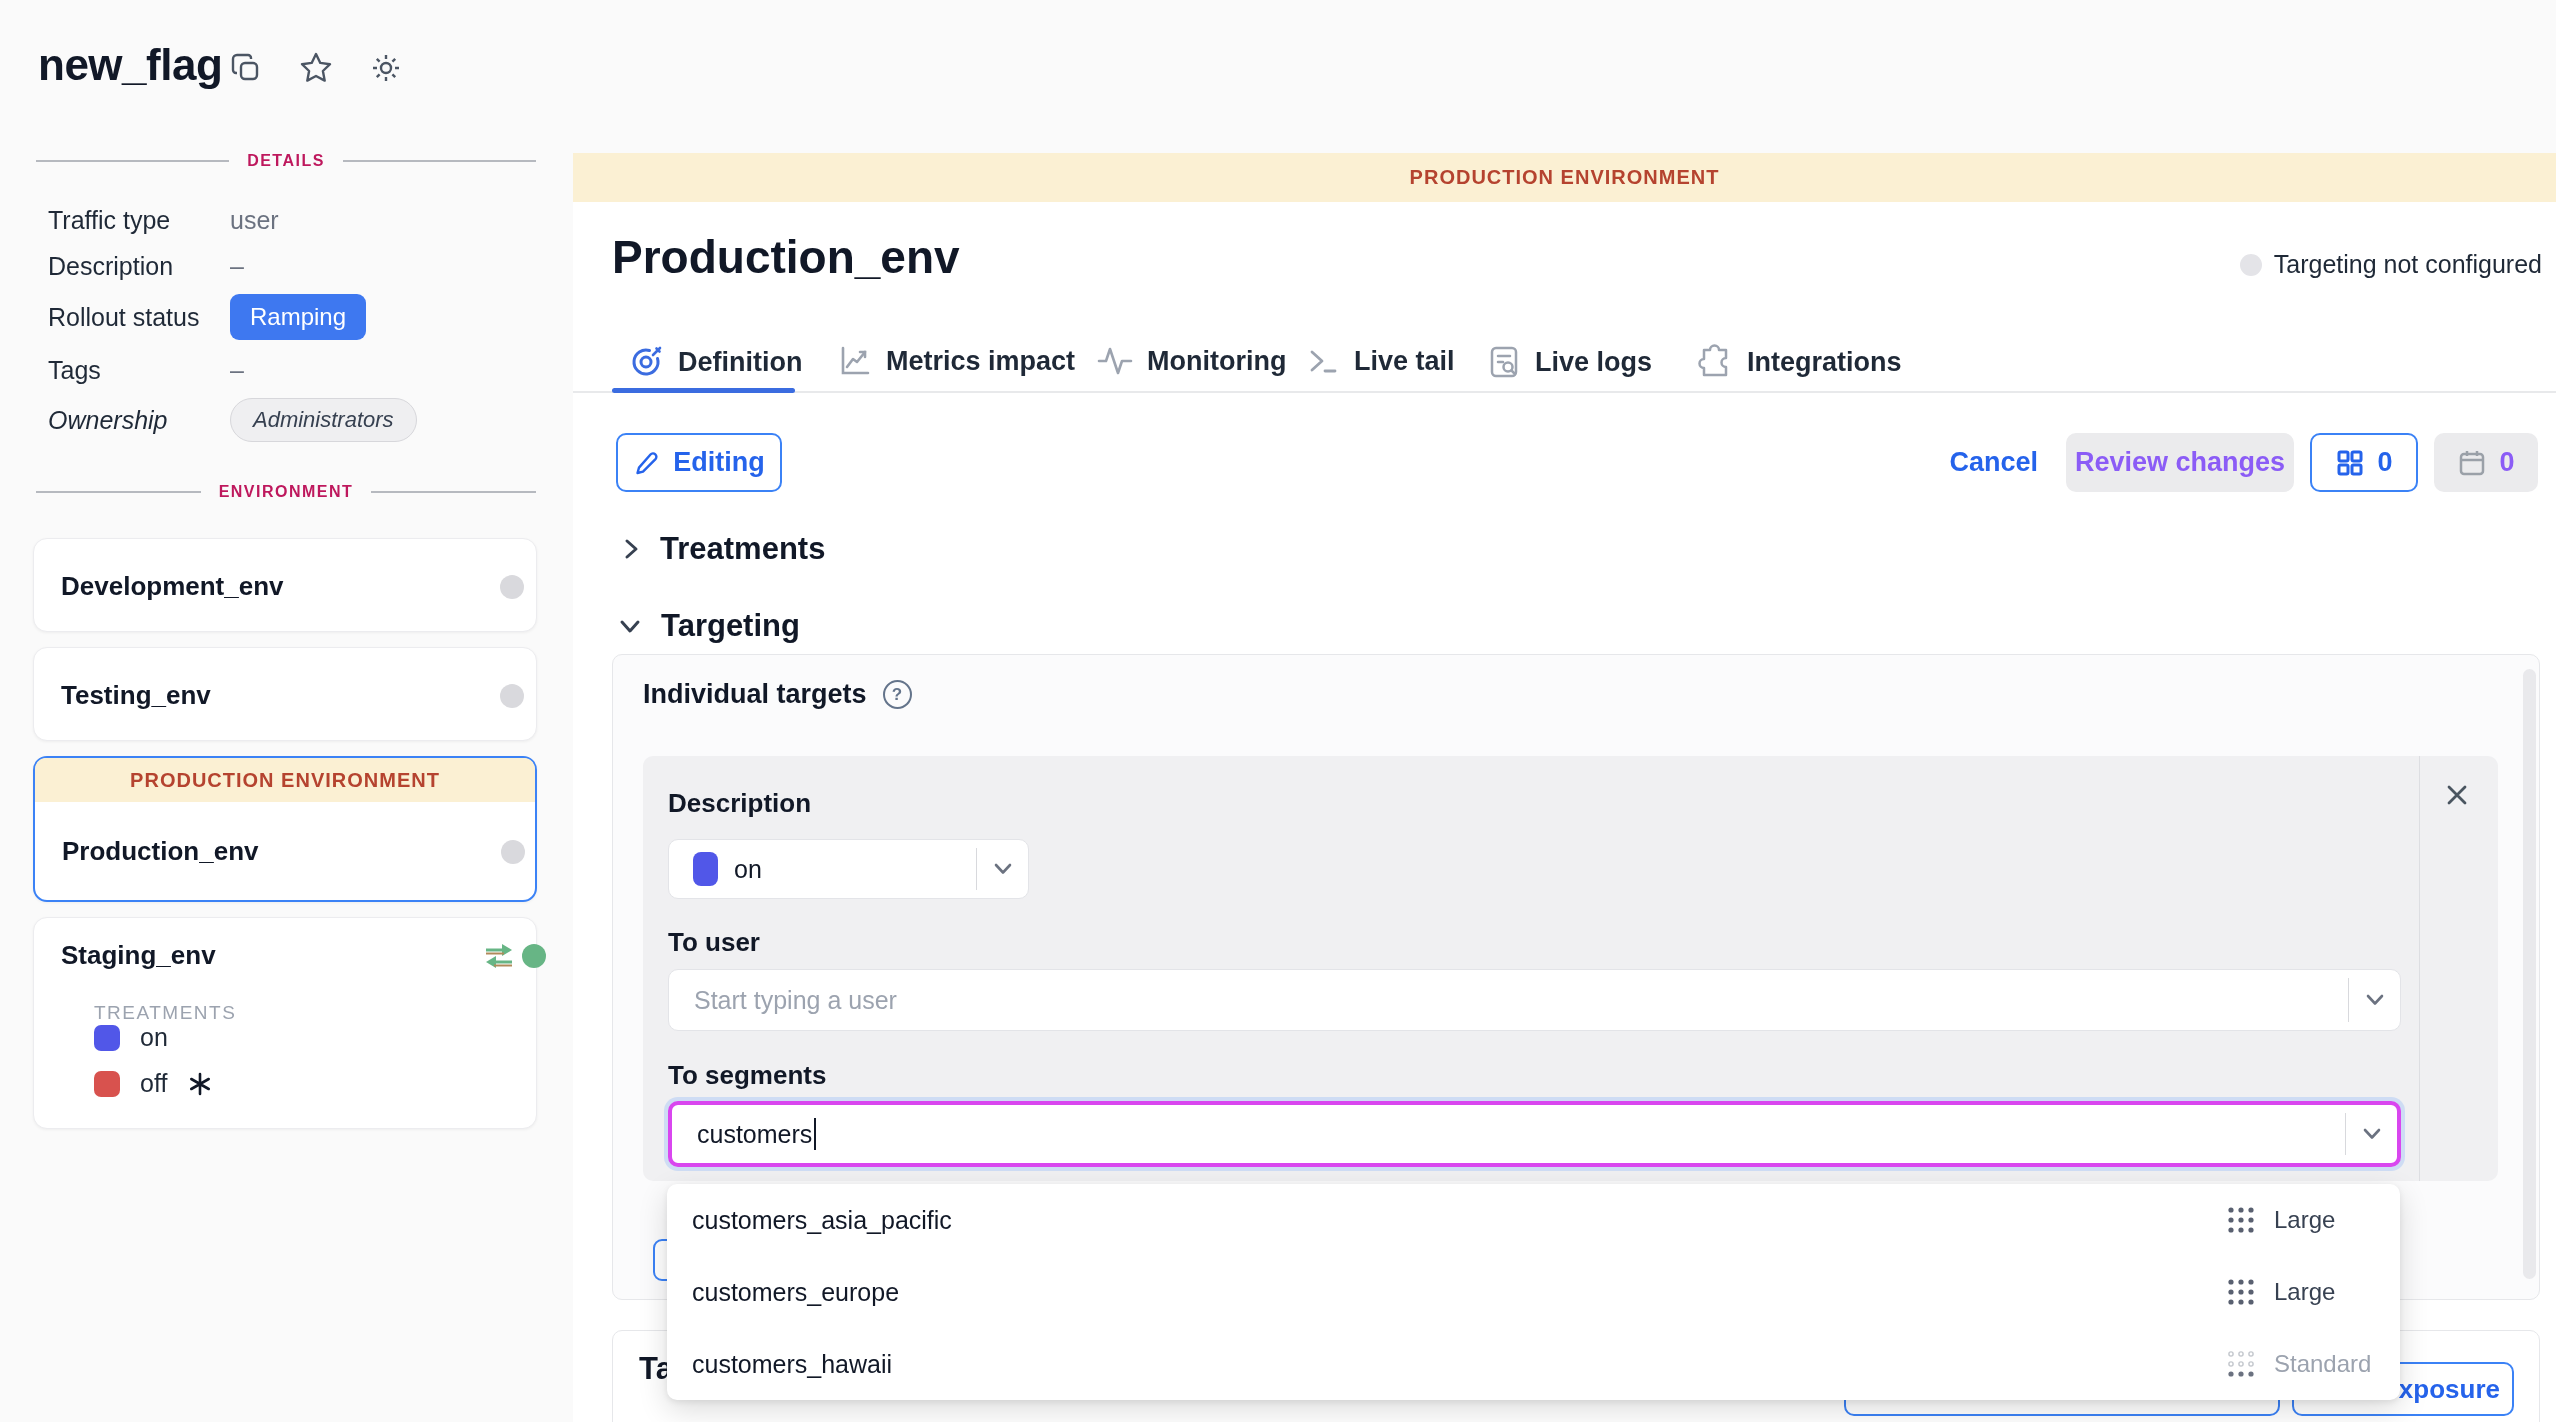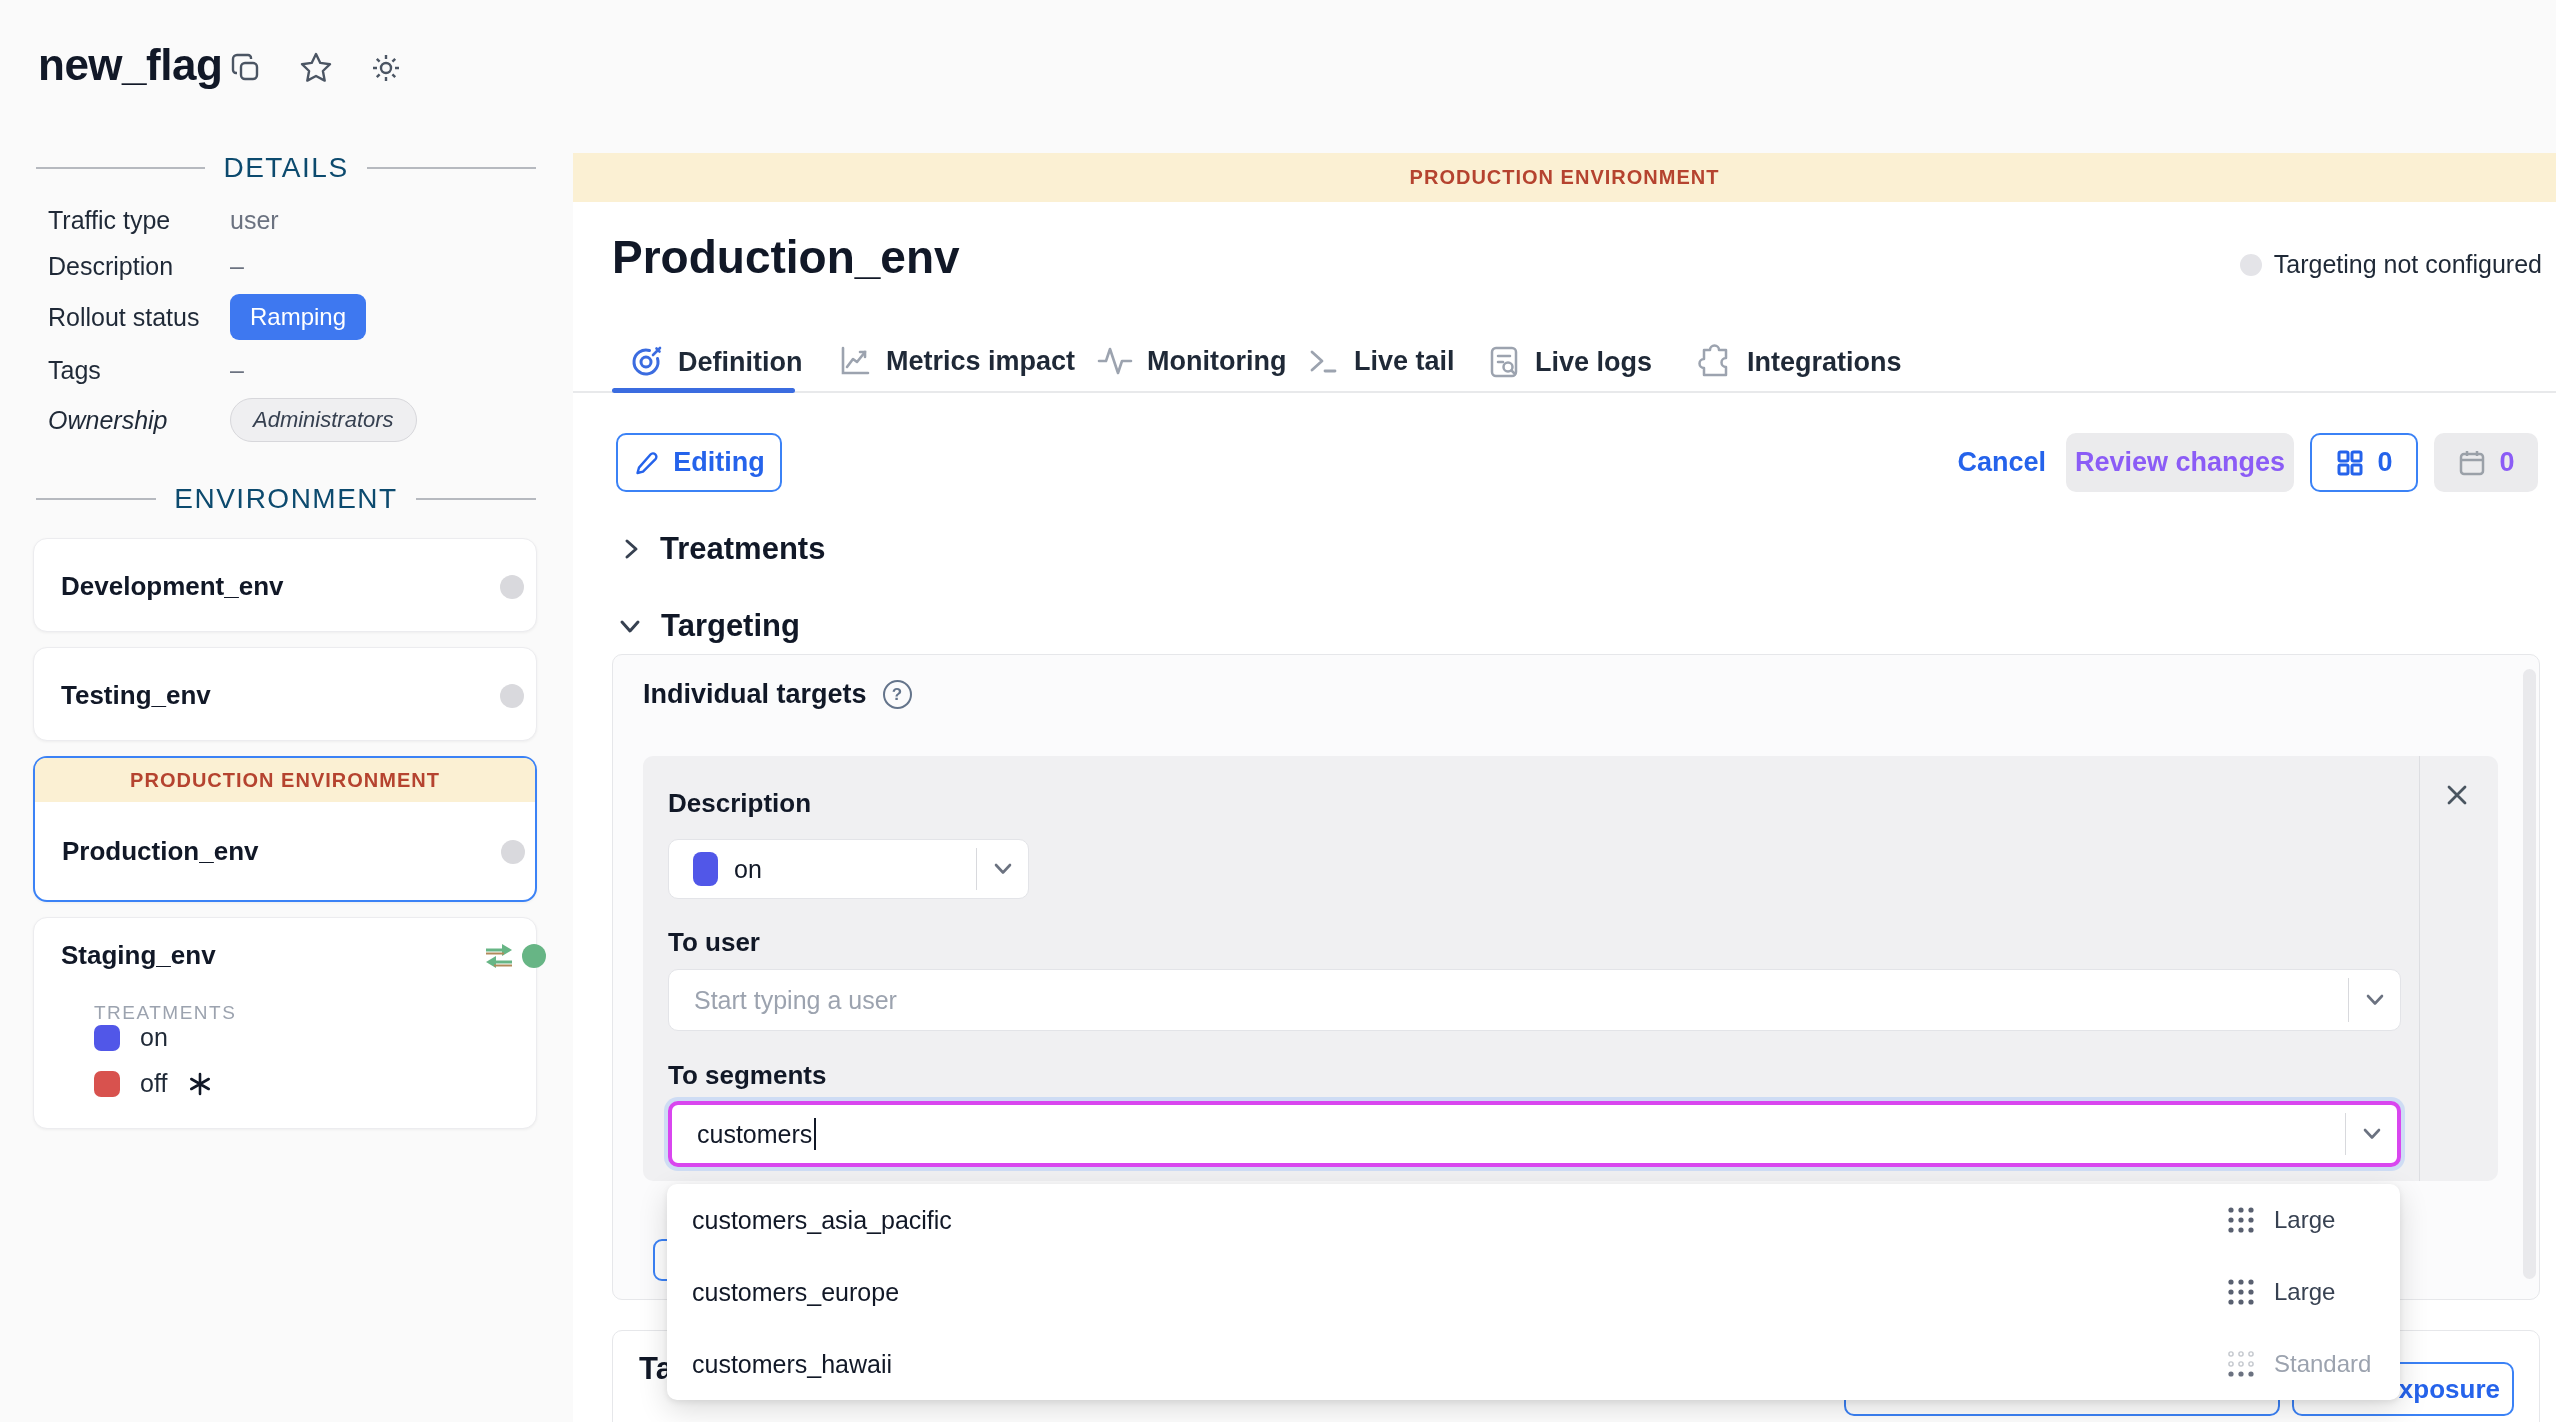--- a/index.html
+++ b/index.html
@@ -12,21 +12,21 @@
   svg { display:block; }
 
   
   .sidebar { position:absolute; left:0; top:0; width:573px; height:1422px; background:#fafafa; }
   .flag-title { position:absolute; left:38px; top:40px; font-size:44px; font-weight:700; letter-spacing:-0.5px; color:#111827; }
   .title-icons { position:absolute; left:228px; top:50px; display:flex; gap:34px; align-items:center; }
   .tbtn { width:36px; height:36px; display:flex; align-items:center; justify-content:center; cursor:pointer; }
 
   .divider-row { position:absolute; left:36px; width:500px; display:flex; align-items:center; gap:18px; }
   .divider-row .line { flex:1; height:0; border-top:2px solid #b6b9bf; }
-  .divider-row .dv-label { font-size:28px; font-weight:400; color:#0c4a6e; letter-spacing:1.5px; }
+  .divider-row .dv-label { font-size:16px; font-weight:700; color:#be185d; letter-spacing:1.5px; }
 
   .detail-row { position:absolute; left:48px; width:500px; display:flex; align-items:center; font-size:25px; }
   .detail-row .lbl { width:182px; color:#1f2937; }
   .detail-row .val { color:#6b7280; }
   .badge-ramping { background:#3e78f0; color:#ffffff; font-size:24px; padding:9px 20px; border-radius:9px; }
   .pill-owner { background:#efeff1; border:1.5px solid #d7d7db; color:#374151; font-size:22px; padding:8px 22px; border-radius:26px; }
 
   .env-card { position:absolute; left:33px; width:504px; background:#ffffff; border:1.5px solid #ececef; border-radius:14px; box-shadow:0 1px 3px rgba(0,0,0,0.05); }
   .env-card .env-name { position:absolute; left:27px; font-size:26px; font-weight:700; color:#111827; }
   .status-dot { position:absolute; border-radius:50%; }
@@ -44,21 +44,21 @@
   .target-status { position:absolute; right:14px; top:250px; display:flex; align-items:center; gap:12px; font-size:25px; color:#1f2937; }
   .grey-dot { width:22px; height:22px; border-radius:50%; background:#e4e4e8; }
 
   .tabs-line { position:absolute; left:573px; right:0; top:391px; height:2px; background:#e8e9eb; }
   .tab { position:absolute; top:344px; display:flex; align-items:center; gap:14px; font-size:27px; font-weight:600; color:#1f2937; cursor:pointer; }
   .tab-underline { position:absolute; left:612px; top:388px; width:183px; height:5px; background:#3b6ce0; border-radius:3px; }
 
   .btn { display:flex; align-items:center; justify-content:center; gap:12px; border-radius:10px; font-size:27px; font-weight:600; cursor:pointer; }
   .btn-editing { position:absolute; left:616px; top:433px; width:166px; height:59px; background:#ffffff; border:2px solid #3b82f6; color:#2563eb; }
   .toolbar-right { position:absolute; right:18px; top:433px; height:59px; display:flex; align-items:center; gap:16px; }
-  .link-cancel { font-size:27px; font-weight:600; color:#2563eb; margin-right:4px; cursor:pointer; }
+  .link-cancel { font-size:27px; font-weight:600; color:#2563eb; margin-right:12px; cursor:pointer; }
   .btn-grey { height:59px; background:#ebebed; border:none; color:#8b5cf6; }
   .btn-review { width:228px; }
   .btn-count-active { height:59px; width:108px; background:#ffffff; border:2px solid #3b82f6; color:#2563eb; font-weight:700; }
   .btn-count-grey { width:104px; font-weight:600; }
 
   .sec-header { position:absolute; display:flex; align-items:center; gap:18px; cursor:pointer; }
   .sec-header .sec-title { font-size:31px; font-weight:700; color:#111827; }
 
   .panel { position:absolute; left:612px; top:654px; width:1928px; height:646px; background:#fbfbfc; border:1.5px solid #e6e7ea; border-radius:10px; }
   .ind-targets { position:absolute; left:30px; top:24px; display:flex; align-items:center; gap:16px; }

